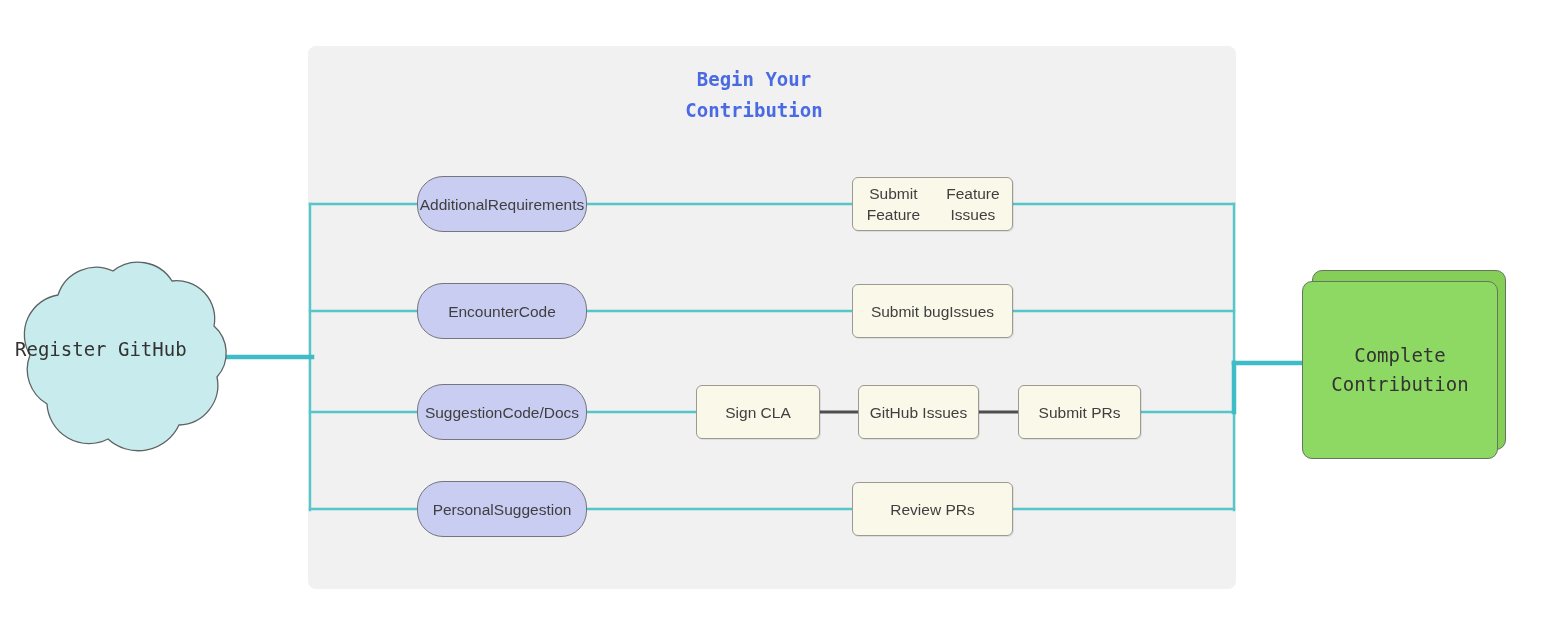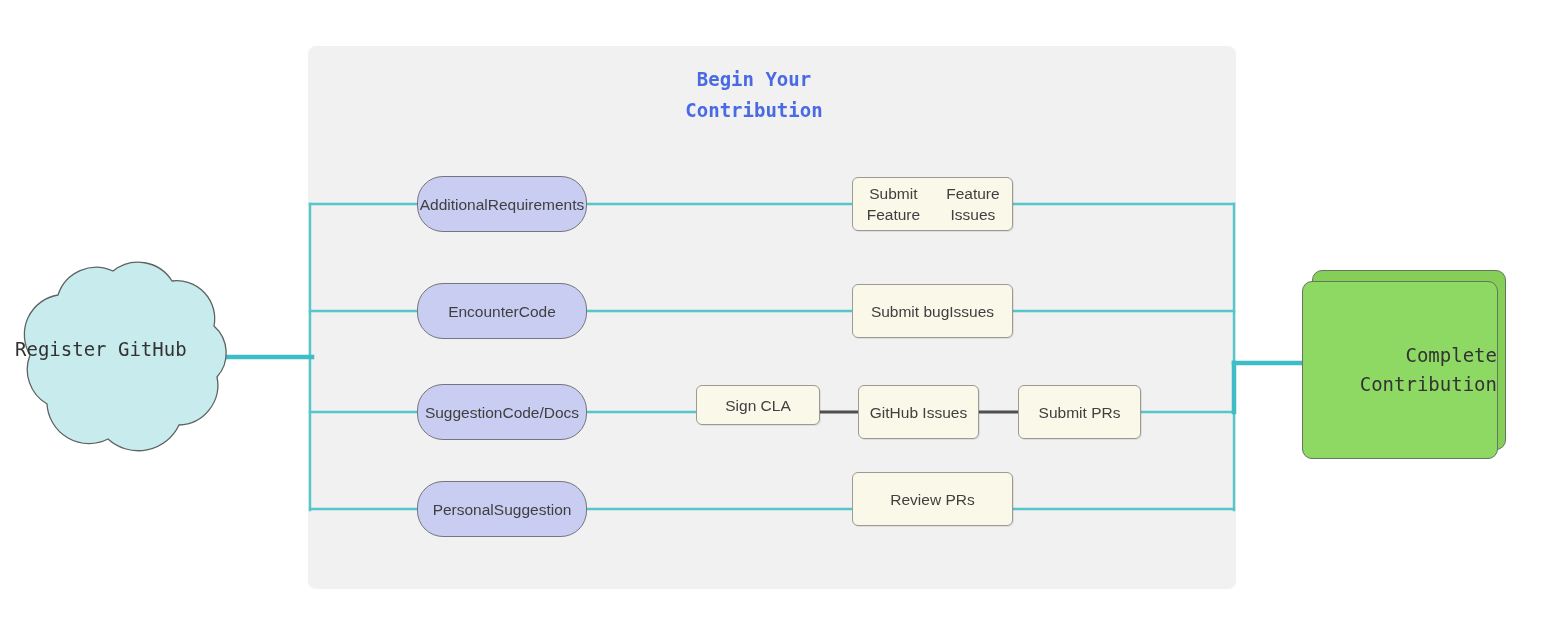--- a/index.html
+++ b/index.html
@@ -84,21 +84,21 @@
   .end-front {
     position: absolute;
     left: 1302px; top: 281px;
     width: 194px; height: 176px;
     background: var(--end-fill);
     border: 1.3px solid var(--end-border);
     border-radius: 10px;
     z-index: 3;
     display: flex;
     flex-direction: column;
-    align-items: flex-end;
+    align-items: center;
     justify-content: center;
     font-family: "DejaVu Sans Mono", monospace;
     font-size: 19px;
     line-height: 29px;
     color: #333333;
   }
 </style>
 </head>
 <body>
 
@@ -163,35 +163,35 @@
   </div>
   <div class="node step" style="left:852px;top:284px;width:161px;height:54px">
     <div>Submit bug</div>
     <div>Issues</div>
   </div>
 
   <div class="node pill" style="left:417px;top:384px;width:170px;height:56px">
     <div>Suggestion</div>
     <div>Code/Docs</div>
   </div>
-  <div class="node step" style="left:696px;top:385px;width:124px;height:40px">
+  <div class="node step" style="left:696px;top:385px;width:124px;height:54px">
     <div>Sign CLA</div>
   </div>
   <div class="node step" style="left:858px;top:385px;width:121px;height:54px">
     <div>GitHub Issues</div>
   </div>
   <div class="node step" style="left:1018px;top:385px;width:123px;height:54px">
     <div>Submit PRs</div>
   </div>
 
   <div class="node pill" style="left:417px;top:481px;width:170px;height:56px">
     <div>Personal</div>
     <div>Suggestion</div>
   </div>
-  <div class="node step" style="left:852px;top:472px;width:161px;height:54px">
+  <div class="node step" style="left:852px;top:482px;width:161px;height:54px">
     <div>Review PRs</div>
   </div>
 
   <div class="end-back"></div>
   <div class="end-front">
     <div>Complete</div>
     <div>Contribution</div>
   </div>
 
 </div>

